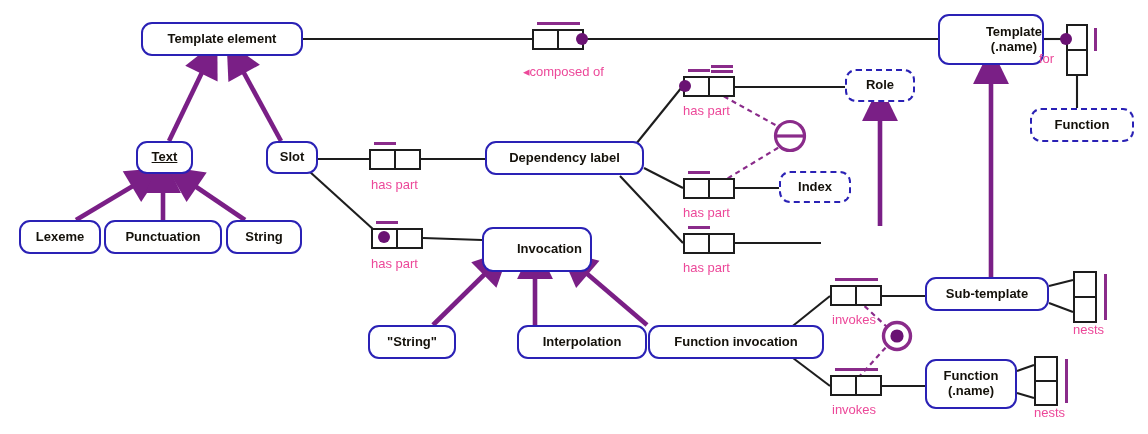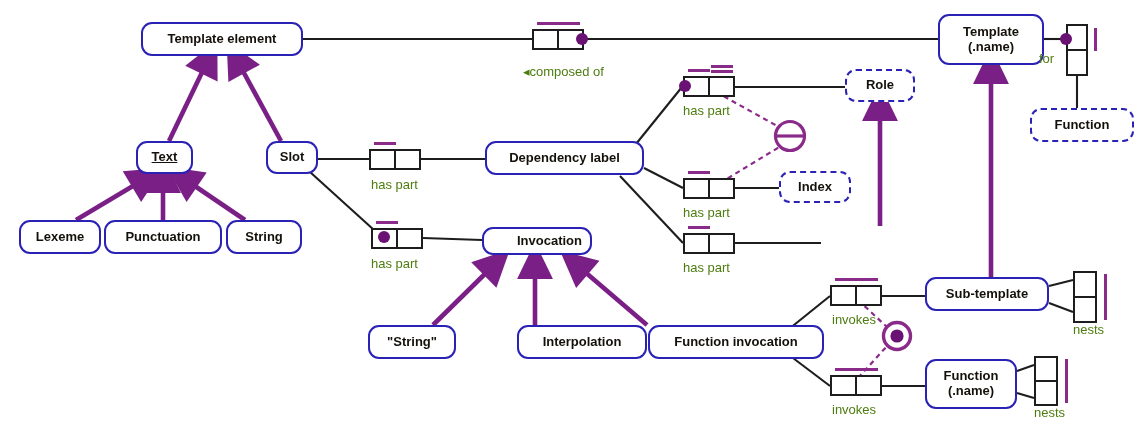--- a/index.html
+++ b/index.html
@@ -57,21 +57,21 @@
     position:absolute;
     width:12px;height:12px;border-radius:50%;
     background:#6a1273;
     z-index:9;
   }
 
   
   .plabel{
     position:absolute;
     font-size:13px;
-    color:#4d7c0f;
+    color:#ec4899;
     white-space:nowrap;
     z-index:8;
     font-family:"Liberation Sans", sans-serif;
   }
 </style>
 </head>
 <body>
 
 <div id="stage">
 
@@ -171,21 +171,21 @@
   </div>
 
   <div class="ent" style="left:226px;top:220px;width:76px;height:34px;">
     <span class="t">String</span>
   </div>
 
   <div class="ent" style="left:485px;top:141px;width:159px;height:34px;">
     <span class="t">Dependency label</span>
   </div>
 
-  <div class="ent" style="left:482px;top:227px;width:110px;height:28px;padding-left:25px;">
+  <div class="ent" style="left:482px;top:227px;width:110px;height:45px;padding-left:25px;">
     <span class="t">Invocation</span>
   </div>
 
   <div class="ent" style="left:368px;top:325px;width:88px;height:34px;">
     <span class="t">"String"</span>
   </div>
 
   <div class="ent" style="left:470px;top:325px;width:130px;height:34px;margin-left:47px;">
     <span class="t">Interpolation</span>
   </div>
@@ -196,21 +196,21 @@
 
   <div class="ent dashed" style="left:845px;top:69px;width:70px;height:33px;">
     <span class="t">Role</span>
   </div>
 
   <div class="ent dashed" style="left:779px;top:171px;width:72px;height:32px;align-items:center;">
     <span class="t">Index</span>
   </div>
 
 
-  <div class="ent" style="left:938px;top:14px;width:106px;height:51px;">
+  <div class="ent" style="left:938px;top:14px;width:106px;height:51px;justify-content:flex-end;">
     <span class="t">Template
 (.name)</span>
   </div>
 
   <div class="ent dashed" style="left:1030px;top:108px;width:104px;height:34px;">
     <span class="t">Function</span>
   </div>
 
   <div class="ent" style="left:925px;top:277px;width:124px;height:34px;">
     <span class="t">Sub-template</span>

